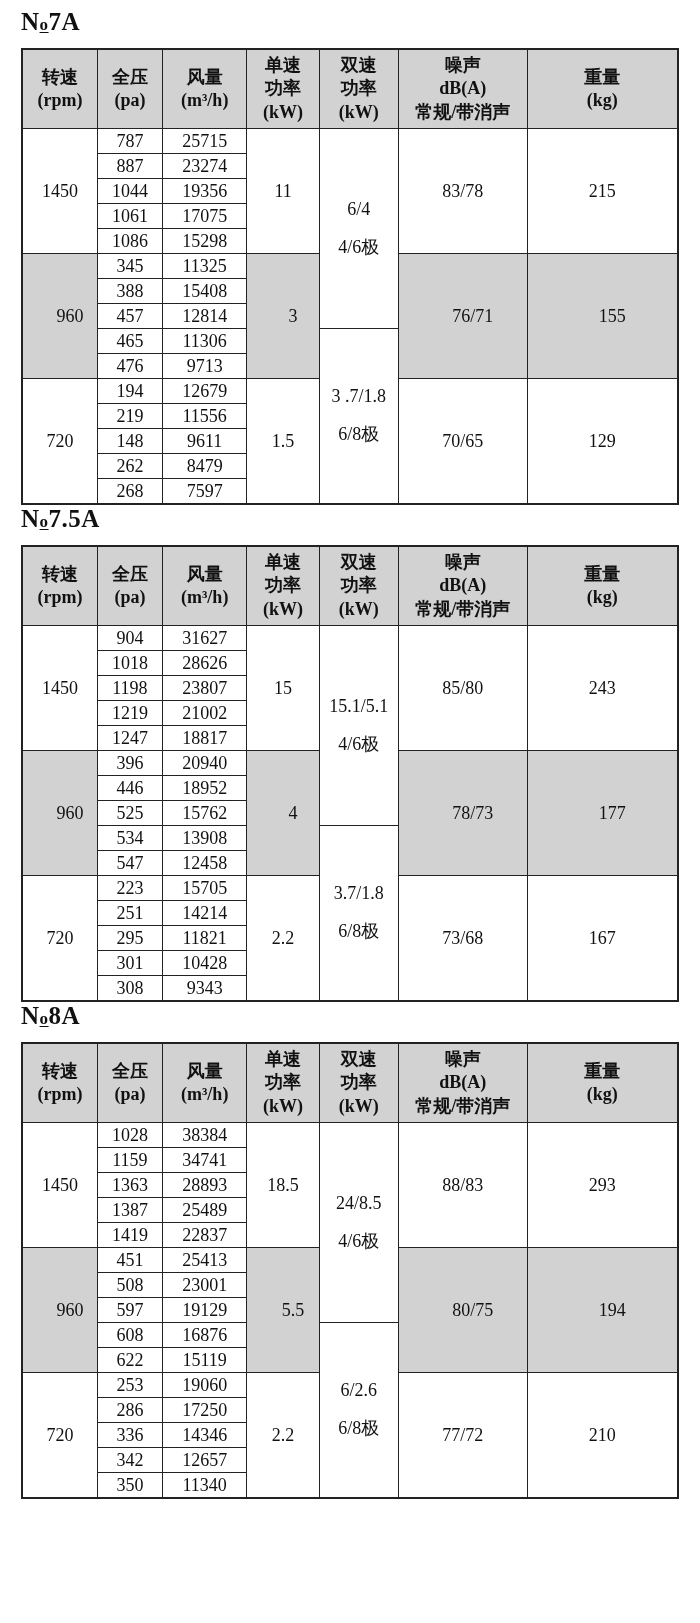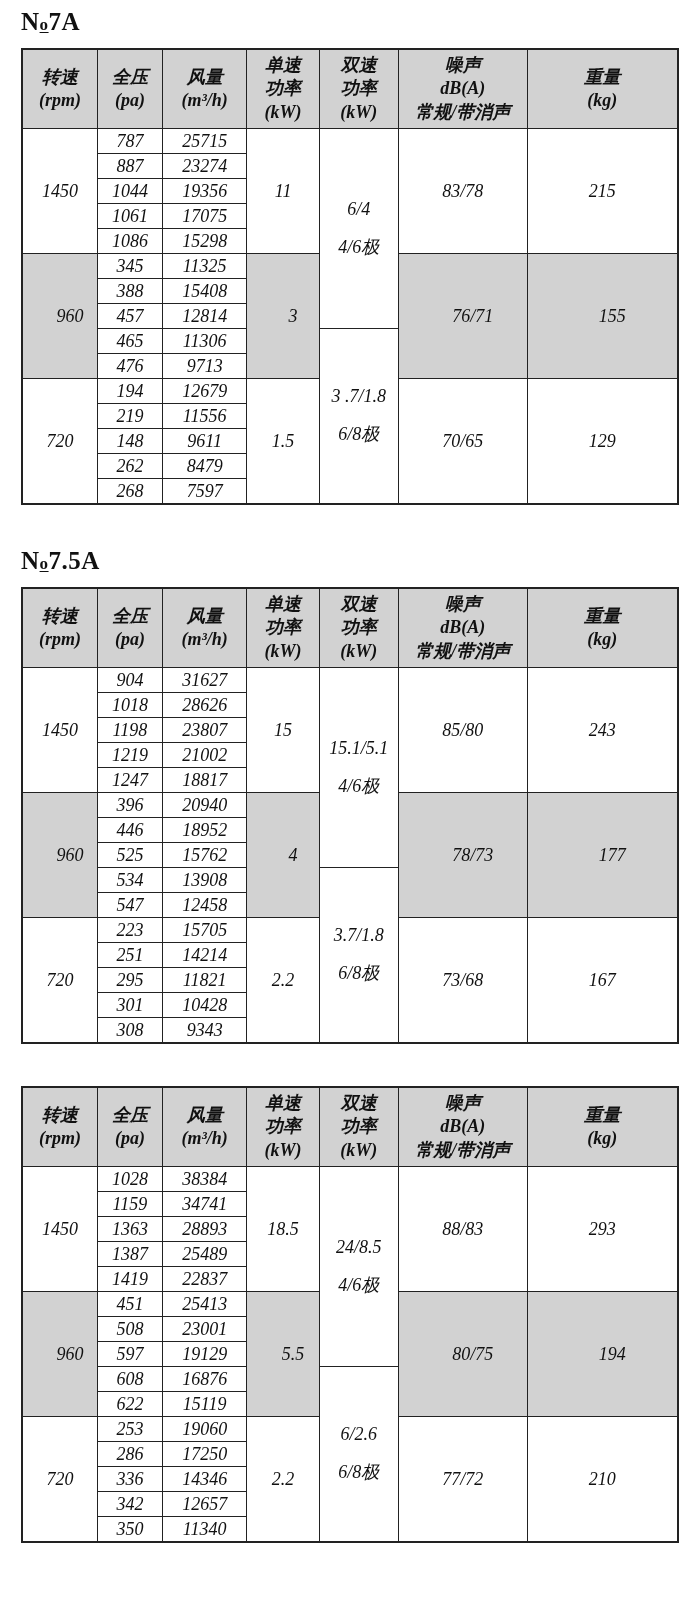--- a/index.html
+++ b/index.html
@@ -3,41 +3,40 @@
 <meta charset="utf-8">
 <style>
   html, body { margin:0; padding:0; }
   body {
     width:700px;
     background:#ffffff;
     color:#111111;
     font-family:"Liberation Serif", serif;
   }
   .page { padding:8px 21px 0 21px; }
-  section.spec-section { margin-bottom:42px; }
+  section.spec-section { }
   section.spec-section:last-child { margin-bottom:0; }
 
   h2.tbl-title {
     margin:0 0 12px 0;
     font-size:25px;
     font-weight:bold;
     letter-spacing:0.5px;
   }
   h2.tbl-title .uo {
     font-size:17px;
     text-decoration:underline;
     text-underline-offset:2px;
   }
 
   table.spec-table {
     width:100%;
     table-layout:fixed;
     border-collapse:collapse;
     border:2.5px solid #222222;
-    font-style:italic;
   }
   .spec-table th, .spec-table td {
     border:1.8px solid #222222;
     text-align:center;
     vertical-align:middle;
     padding:0;
     overflow:hidden;
   }
   .spec-table th {
     background:#d2d2d2;
@@ -282,20 +281,21 @@
           </tr>
           <tr>
             <td>308</td>
             <td>9343</td>
           </tr>
         </tbody>
     </table>
   </section>
 
   <section class="spec-section">
+    <h2 class="tbl-title"><span>N</span><span class="uo">o</span><span>8A</span></h2>
     <table class="spec-table">
       <colgroup>
         <col style="width:11.5%">
           <col style="width:9.9%">
           <col style="width:12.9%">
         <col style="width:11.0%">
           <col style="width:12.1%">
           <col style="width:19.6%">
           <col style="width:23.0%">
       </colgroup>

